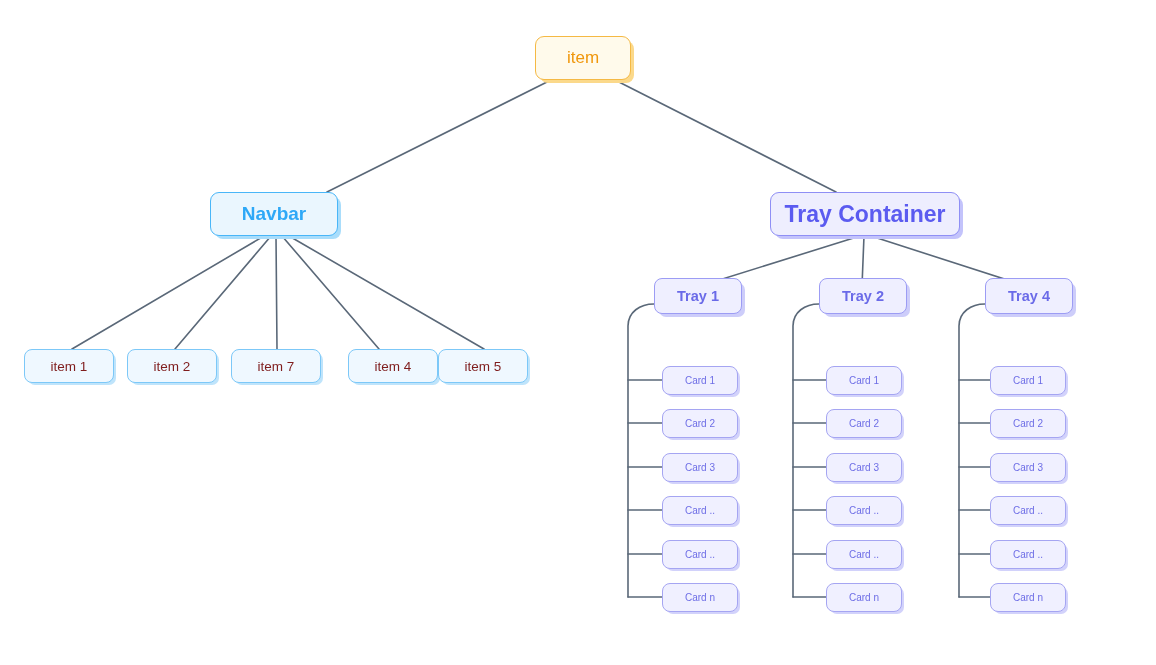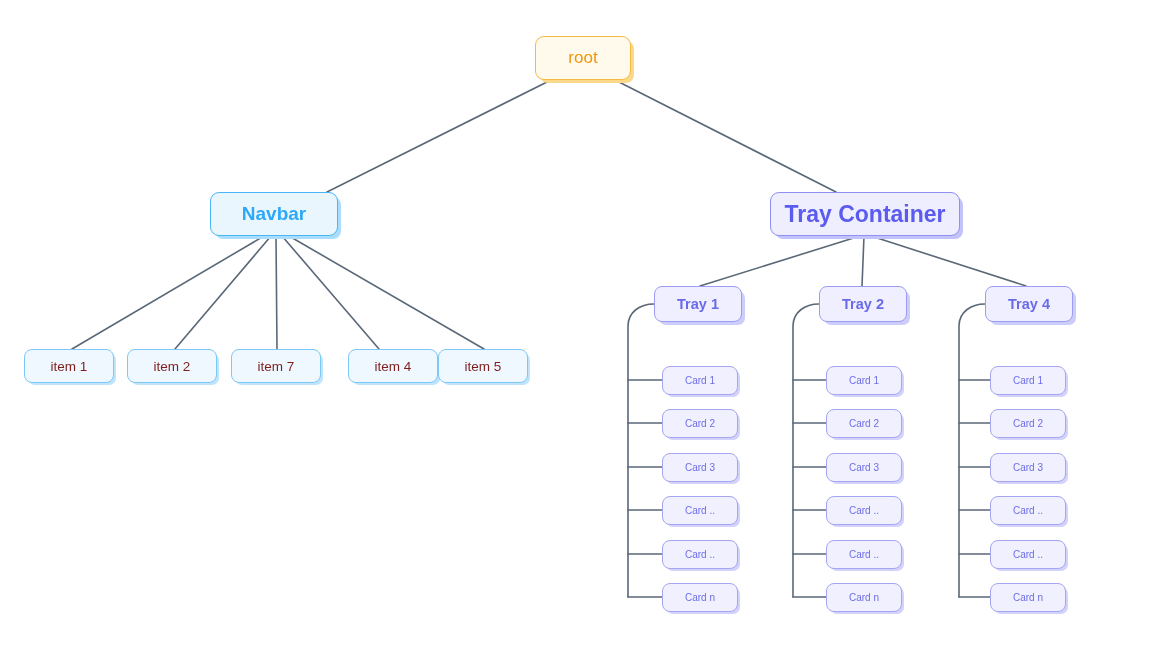--- a/index.html
+++ b/index.html
@@ -92,21 +92,21 @@
     color: #5b5bf0;
     font-size: 23px;
     font-weight: bold;
     box-shadow: 4px 4px 0 -1px #c3c3fb;
   }
 
   
   .n-tray {
     width: 88px;
     height: 36px;
-    top: 286px;
+    top: 278px;
     border-radius: 8px;
     background: #efefff;
     border-color: #9c9cf4;
     color: #6a6ae8;
     font-size: 14.5px;
     font-weight: bold;
     box-shadow: 4px 4px 0 -1px #cdcdfa;
   }
 
   
@@ -162,21 +162,21 @@
       <path d="M 985 304 C 971 304 959 312 959 326 L 959 597"></path>
       <path d="M 959 380 L 990 380"></path>
       <path d="M 959 423 L 990 423"></path>
       <path d="M 959 467 L 990 467"></path>
       <path d="M 959 510 L 990 510"></path>
       <path d="M 959 554 L 990 554"></path>
       <path d="M 959 597 L 990 597"></path>
     </g>
   </svg>
 
-  <div class="node n-root">root</div>
+  <div class="node n-root">item</div>
 
   <div class="node n-navbar">Navbar</div>
 
   <div class="node n-item" style="left:24px">item 1</div>
   <div class="node n-item" style="left:127px">item 2</div>
   <div class="node n-item" style="left:231px">item 7</div>
   <div class="node n-item" style="left:348px">item 4</div>
   <div class="node n-item" style="left:438px">item 5</div>
 
   <div class="node n-traycontainer">Tray Container</div>

